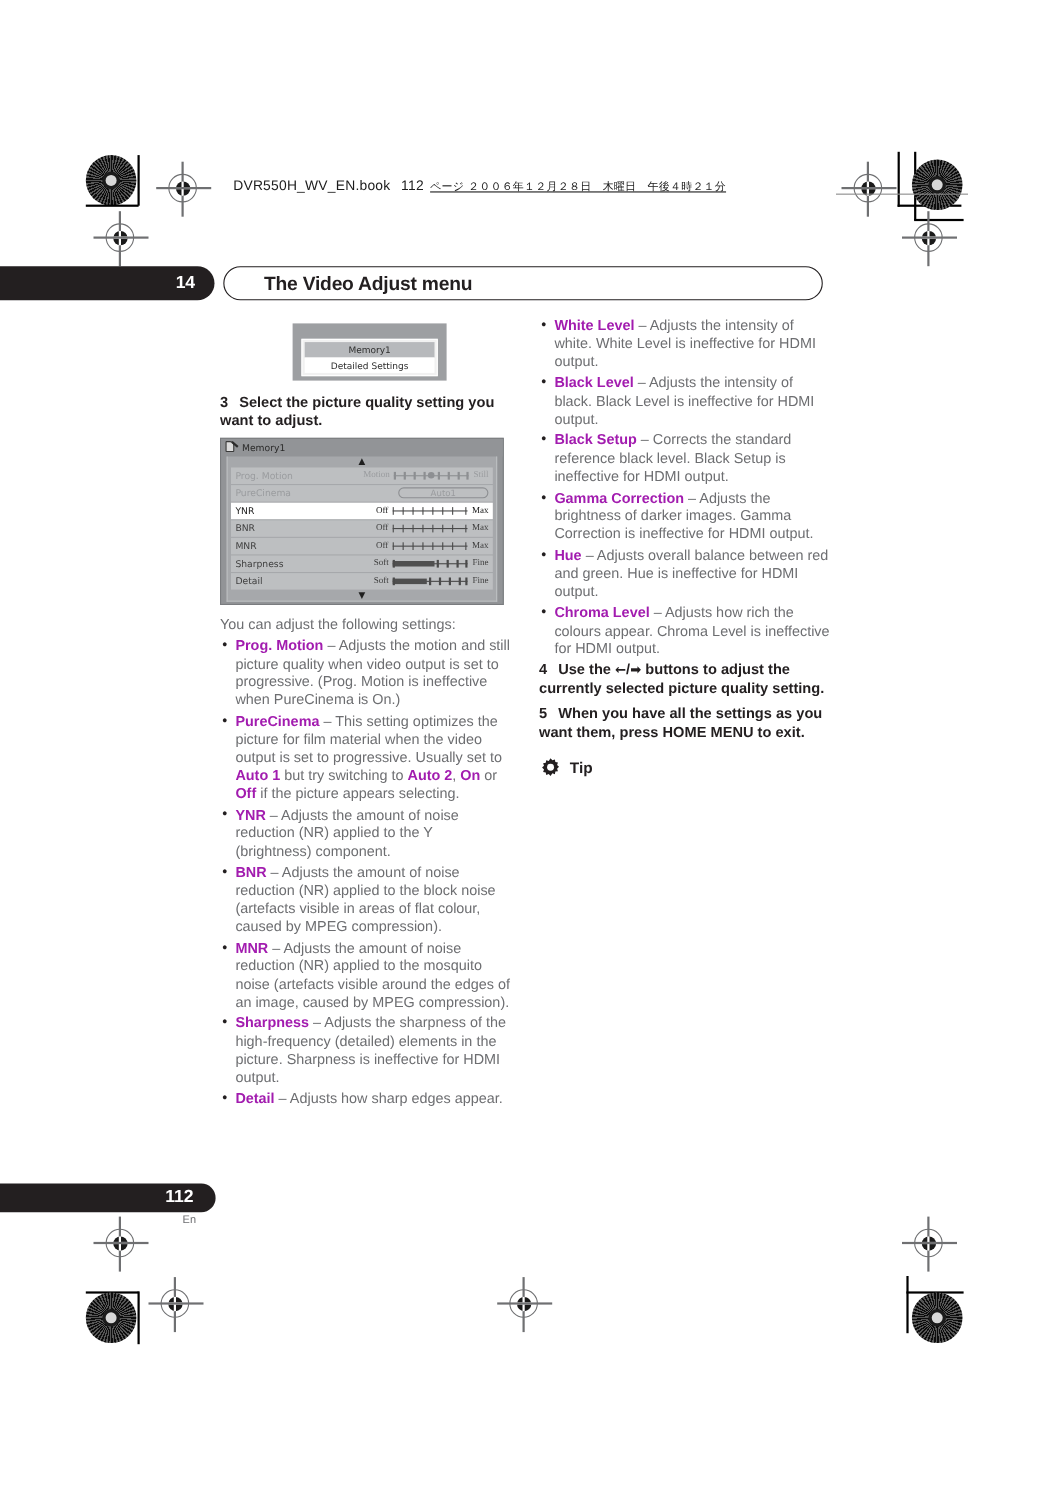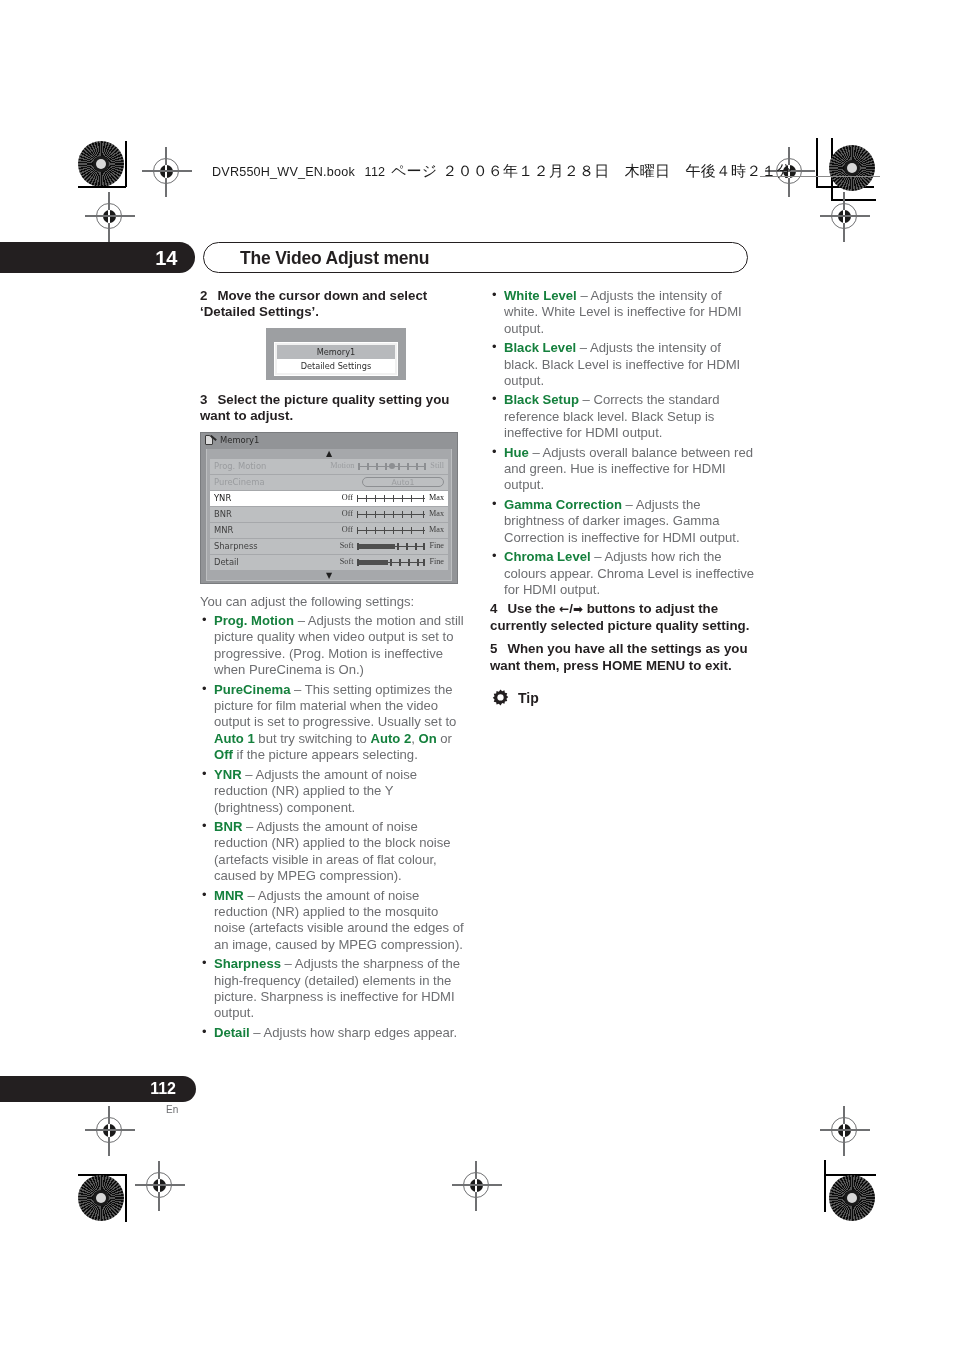--- a/index.html
+++ b/index.html
@@ -72,21 +72,21 @@
   
   .file-header {
     position: absolute;
     left: 212px;
     top: 162px;
     font-size: 12.6px;
     color: #1c1c1c;
     letter-spacing: 0.2px;
     white-space: nowrap;
   }
-  .file-header .jp { font-family: "DejaVu Sans", sans-serif; font-size: 15px; }
+  .file-header .jp { font-family: "DejaVu Sans", sans-serif; font-size: 10px; text-decoration: underline; }
 
   .header-rule {
     position: absolute;
     left: 760px;
     top: 176px;
     width: 120px;
     height: 1.2px;
     background: #8a8a8a;
   }
 
@@ -99,21 +99,21 @@
     height: 31px;
     background: #231f20;
     border-radius: 0 16px 16px 0;
   }
   .chapter-number {
     position: absolute;
     right: 18px;
     top: 50%;
     transform: translateY(-50%);
     color: #fff;
-    font-size: 20px;
+    font-size: 16px;
     font-weight: bold;
     letter-spacing: -0.3px;
   }
   .title-pill {
     position: absolute;
     left: 203px;
     top: 242px;
     width: 545px;
     height: 31px;
     border: 1.6px solid #231f20;
@@ -165,21 +165,21 @@
     margin-bottom: 3px;
   }
   ul.bullets > li::before {
     content: "\2022";
     position: absolute;
     left: 2px;
     top: -1px;
     color: #231f20;
     font-size: 13px;
   }
-  ul.bullets b { color: #15803d; font-weight: bold; }
+  ul.bullets b { color: #a21caf; font-weight: bold; }
 
   
   .mini-dialog {
     margin: 6px 0 12px 66px;
     width: 140px;
     height: 52px;
     background: #9d9fa2;
     box-sizing: border-box;
     padding: 14px 8px 5px 8px;
     position: relative;
@@ -443,23 +443,20 @@
 
 <div class="chapter-bar">
   <span class="chapter-number">14</span>
 </div>
 <div class="title-pill">
   <span class="title-text">The Video Adjust menu</span>
 </div>
 
 <div class="col col-left">
 
-  <p class="step">
-    <span class="num">2</span><span>Move the cursor down and select ‘Detailed Settings’.</span>
-  </p>
 
   <div class="mini-dialog">
     <div class="inner">
       <div class="mini-row sel">Memory1</div>
       <div class="mini-row plain">Detailed Settings</div>
     </div>
   </div>
 
   <p class="step">
     <span class="num">3</span><span>Select the picture quality setting you want to adjust.</span>
@@ -632,24 +629,24 @@
     <li>
       <b>White Level</b><span> – </span><span>Adjusts the intensity of white. White Level is ineffective for HDMI output.</span>
     </li>
     <li>
       <b>Black Level</b><span> – </span><span>Adjusts the intensity of black. Black Level is ineffective for HDMI output.</span>
     </li>
     <li>
       <b>Black Setup</b><span> – </span><span>Corrects the standard reference black level. Black Setup is ineffective for HDMI output.</span>
     </li>
     <li>
+      <b>Gamma Correction</b><span> – </span><span>Adjusts the brightness of darker images. Gamma Correction is ineffective for HDMI output.</span>
+    </li>
+    <li>
       <b>Hue</b><span> – </span><span>Adjusts overall balance between red and green. Hue is ineffective for HDMI output.</span>
-    </li>
-    <li>
-      <b>Gamma Correction</b><span> – </span><span>Adjusts the brightness of darker images. Gamma Correction is ineffective for HDMI output.</span>
     </li>
     <li>
       <b>Chroma Level</b><span> – </span><span>Adjusts how rich the colours appear. Chroma Level is ineffective for HDMI output.</span>
     </li>
   </ul>
 
   <p class="step" style="margin-top:3px;">
     <span class="num">4</span><span>Use the </span><span class="arrow-glyph">←</span><span>/</span><span class="arrow-glyph">➡</span><span> buttons to adjust the currently selected picture quality setting.</span>
   </p>
 

